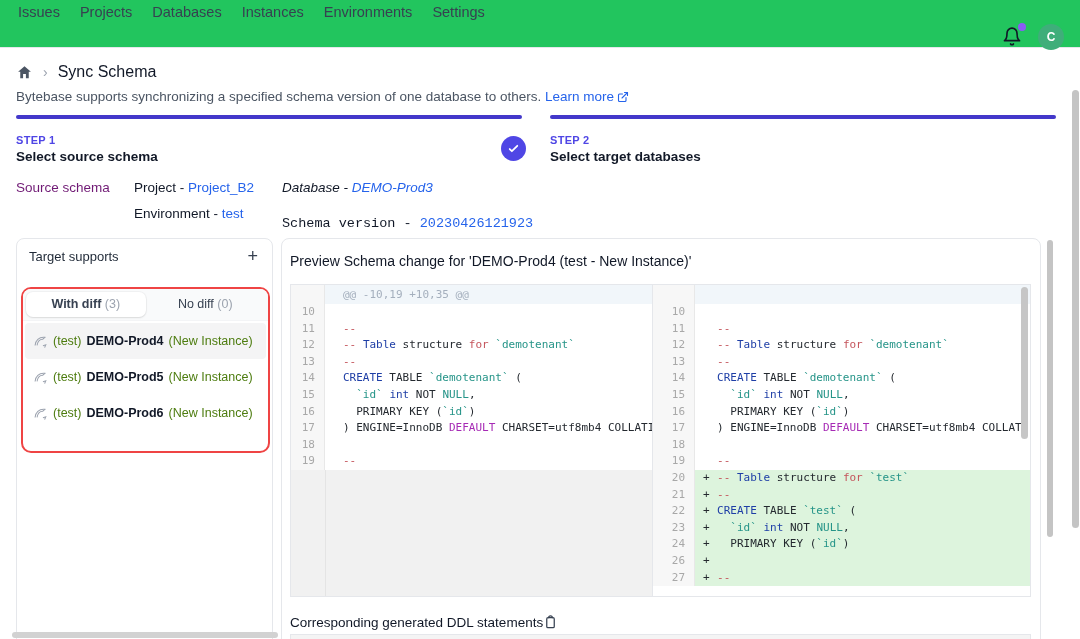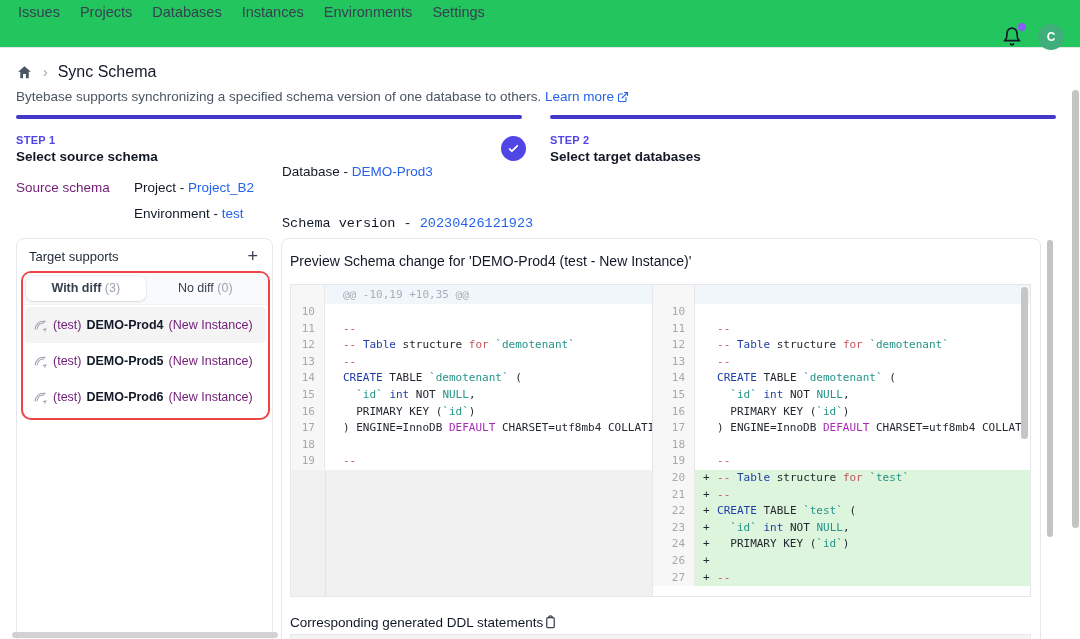--- a/index.html
+++ b/index.html
@@ -41,31 +41,31 @@
   .source-label { position:absolute; left:16px; top:180px; font-size:13.5px; font-weight:500; color:#701a75; }
   .src-field { position:absolute; font-size:13.5px; color:#111827; }
   .src-field a { color:var(--link,#2563eb); text-decoration:none; }
 
   
   .target-panel { position:absolute; left:16px; top:238px; width:257px; height:420px; background:#fff;
                   border:1px solid #e5e7eb; border-radius:8px; }
   .target-head { display:flex; align-items:center; justify-content:space-between; padding:9px 12px 6px 12px; }
   .target-title { font-size:13px; font-weight:500; color:#1f2937; }
   .add-btn { font-size:18px; line-height:16px; color:#374151; cursor:pointer; padding:0 2px; }
-  .red-box { position:absolute; left:4px; top:32px; width:249px; height:149px; border:2px solid var(--danger,#ef4444);
+  .red-box { position:absolute; left:4px; top:48px; width:249px; height:166px; border:2px solid var(--danger,#ef4444);
              border-radius:10px; overflow:hidden; background:#fff; }
   .tabs { display:flex; background:#f9fafb; padding:3px; border-bottom:1px solid #f3f4f6; }
   .tab { flex:1; text-align:center; font-size:12.5px; padding:5px 0 6px; color:#374151; cursor:pointer; border-radius:7px; }
   .tab .cnt { color:#9ca3af; font-weight:400; }
   .tab.active { background:#fff; font-weight:600; box-shadow:0 1px 2px rgba(0,0,0,.10), 0 0 0 1px rgba(0,0,0,.03); }
   .db-list { padding:2px 2px; }
   .db-item { display:flex; align-items:center; gap:5px; height:36px; padding:0 8px; border-radius:4px;
              font-size:12.5px; cursor:pointer; white-space:nowrap; overflow:hidden; }
   .db-item.selected { background:#f4f4f5; }
-  .db-env, .db-suffix { color:#701a75; }
+  .db-env, .db-suffix { color:#4d7c0f; }
   .db-name { color:#111827; font-weight:700; }
 
   
   .preview-panel { position:absolute; left:281px; top:238px; width:760px; height:420px; background:#fff;
                    border:1px solid #e5e7eb; border-radius:8px; }
   .preview-title { position:absolute; left:8px; top:14px; font-size:14px; font-weight:500; color:#111827; }
 
   
   .diff-editor { position:absolute; left:8px; top:45px; width:741px; height:313px; border:1px solid #e5e7eb;
                  display:flex; overflow:hidden; background:#fff; }
@@ -151,21 +151,21 @@
         <path d="M5 13l4 4L19 7"></path>
       </svg>
   </div>
   <div class="step-label" style="left:550px; top:134px;">STEP 2</div>
   <div class="step-title" style="left:550px; top:149px;">Select target databases</div>
 
   <div class="source-label">Source schema</div>
   <div class="src-field" style="left:134px; top:180px;">
     <span>Project - </span><a href="#">Project_B2</a>
   </div>
-  <div class="src-field" style="left:282px; top:164px;">
+  <div class="src-field" style="left:282px; top:180px;font-style:italic;">
     <span>Database - </span><a href="#">DEMO-Prod3</a>
   </div>
   <div class="src-field" style="left:134px; top:206px;">
     <span>Environment - </span><a href="#">test</a>
   </div>
   <div class="src-field" style="left:282px; top:216px;font-family:Liberation Mono, monospace;">
     <span>Schema version - </span><a href="#">20230426121923</a>
   </div>
 
   <div class="target-panel">

